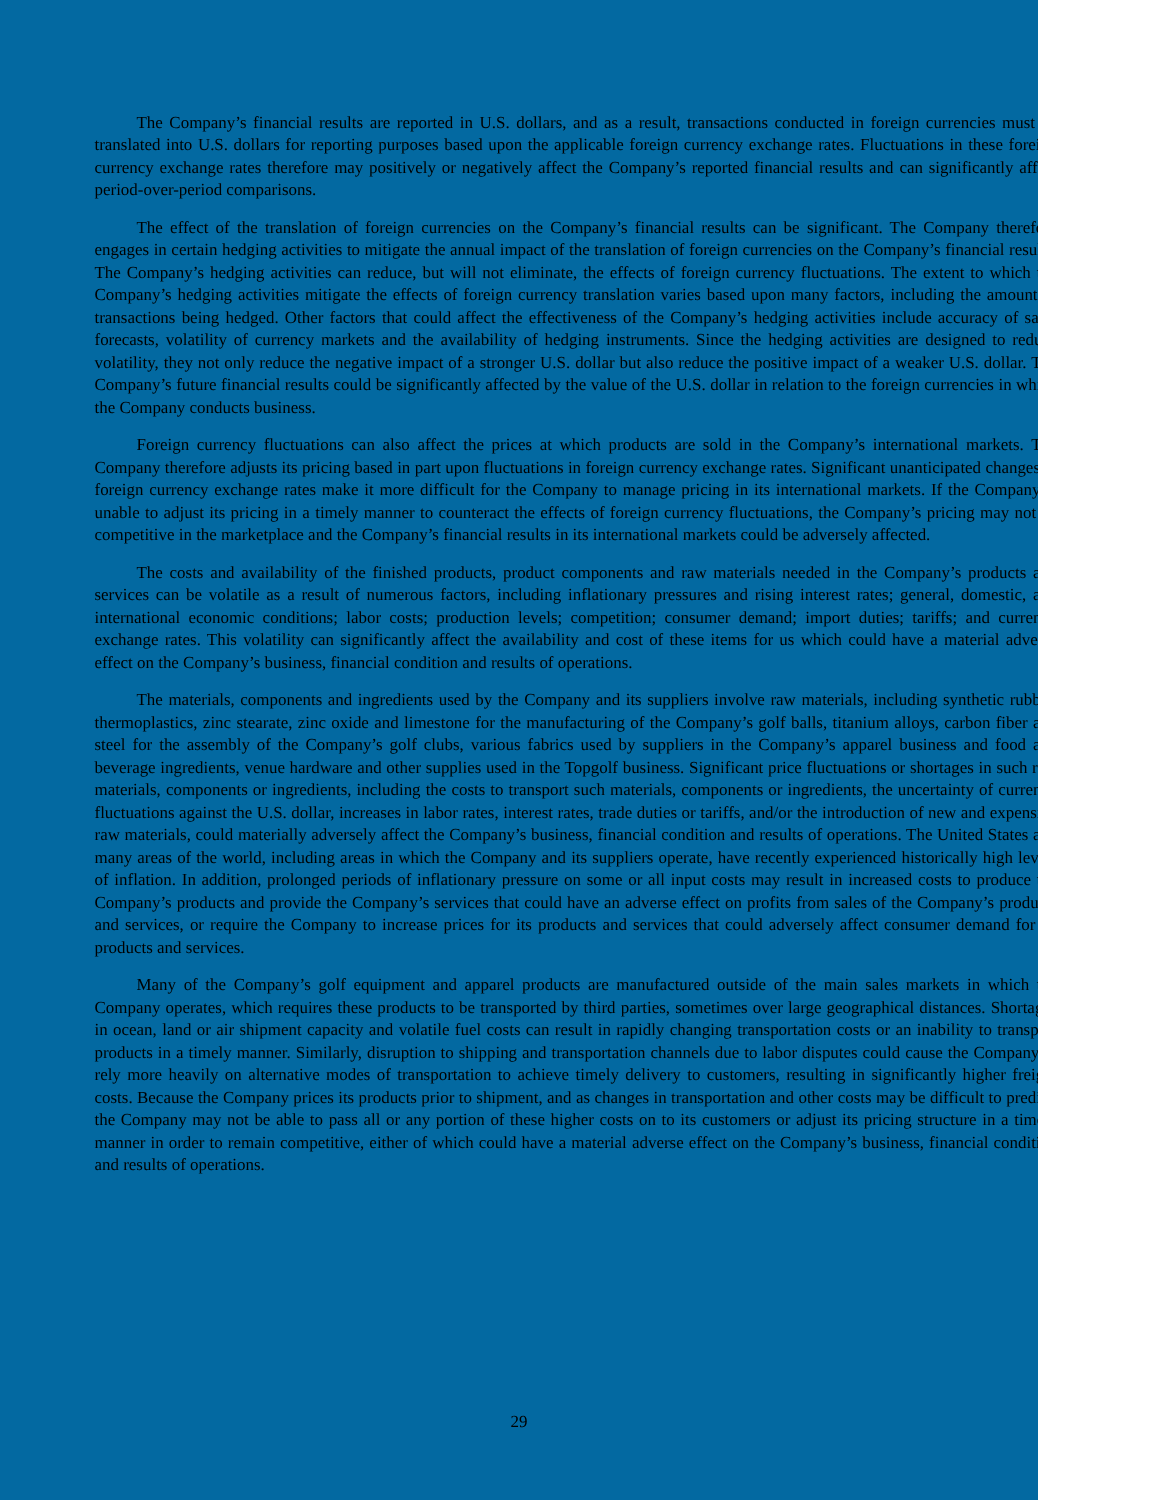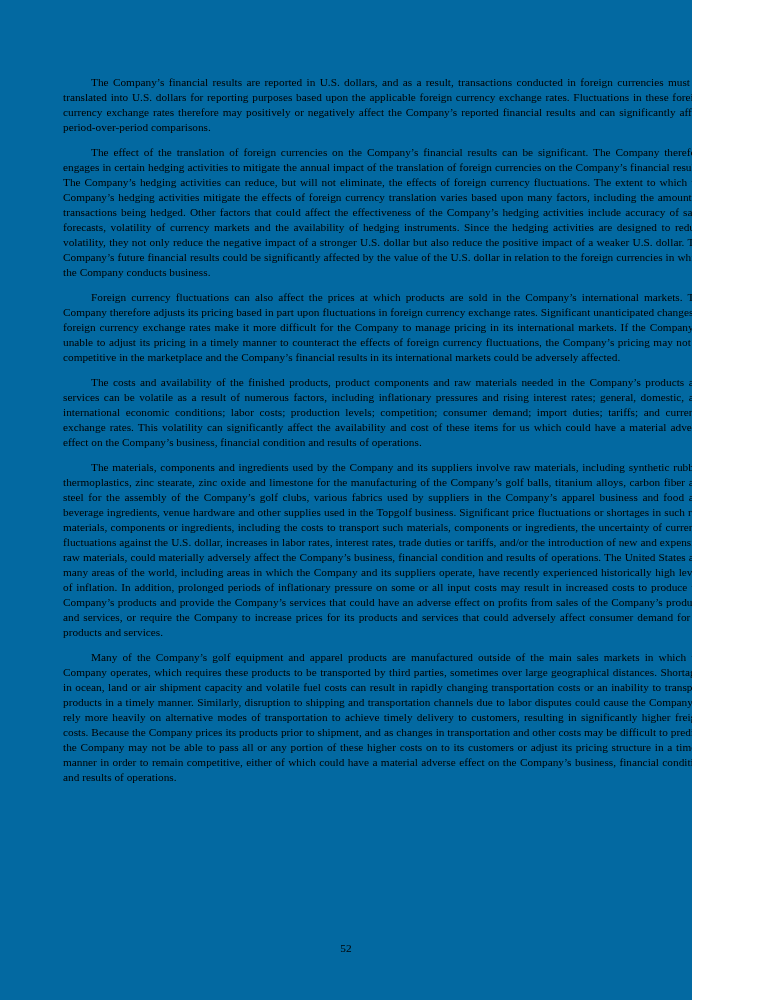--- a/index.html
+++ b/index.html
@@ -49,14 +49,14 @@
 
 <div class="page">
   <main class="content">
     <p class="para">The Company’s financial results are reported in U.S. dollars, and as a result, transactions conducted in foreign currencies must be translated into U.S. dollars for reporting purposes based upon the applicable foreign currency exchange rates. Fluctuations in these foreign currency exchange rates therefore may positively or negatively affect the Company’s reported financial results and can significantly affect period-over-period comparisons.</p>
     <p class="para">The effect of the translation of foreign currencies on the Company’s financial results can be significant. The Company therefore engages in certain hedging activities to mitigate the annual impact of the translation of foreign currencies on the Company’s financial results. The Company’s hedging activities can reduce, but will not eliminate, the effects of foreign currency fluctuations. The extent to which the Company’s hedging activities mitigate the effects of foreign currency translation varies based upon many factors, including the amount of transactions being hedged. Other factors that could affect the effectiveness of the Company’s hedging activities include accuracy of sales forecasts, volatility of currency markets and the availability of hedging instruments. Since the hedging activities are designed to reduce volatility, they not only reduce the negative impact of a stronger U.S. dollar but also reduce the positive impact of a weaker U.S. dollar. The Company’s future financial results could be significantly affected by the value of the U.S. dollar in relation to the foreign currencies in which the Company conducts business.</p>
     <p class="para">Foreign currency fluctuations can also affect the prices at which products are sold in the Company’s international markets. The Company therefore adjusts its pricing based in part upon fluctuations in foreign currency exchange rates. Significant unanticipated changes in foreign currency exchange rates make it more difficult for the Company to manage pricing in its international markets. If the Company is unable to adjust its pricing in a timely manner to counteract the effects of foreign currency fluctuations, the Company’s pricing may not be competitive in the marketplace and the Company’s financial results in its international markets could be adversely affected.</p>
     <p class="para">The costs and availability of the finished products, product components and raw materials needed in the Company’s products and services can be volatile as a result of numerous factors, including inflationary pressures and rising interest rates; general, domestic, and international economic conditions; labor costs; production levels; competition; consumer demand; import duties; tariffs; and currency exchange rates. This volatility can significantly affect the availability and cost of these items for us which could have a material adverse effect on the Company’s business, financial condition and results of operations.</p>
     <p class="para">The materials, components and ingredients used by the Company and its suppliers involve raw materials, including synthetic rubber, thermoplastics, zinc stearate, zinc oxide and limestone for the manufacturing of the Company’s golf balls, titanium alloys, carbon fiber and steel for the assembly of the Company’s golf clubs, various fabrics used by suppliers in the Company’s apparel business and food and beverage ingredients, venue hardware and other supplies used in the Topgolf business. Significant price fluctuations or shortages in such raw materials, components or ingredients, including the costs to transport such materials, components or ingredients, the uncertainty of currency fluctuations against the U.S. dollar, increases in labor rates, interest rates, trade duties or tariffs, and/or the introduction of new and expensive raw materials, could materially adversely affect the Company’s business, financial condition and results of operations. The United States and many areas of the world, including areas in which the Company and its suppliers operate, have recently experienced historically high levels of inflation. In addition, prolonged periods of inflationary pressure on some or all input costs may result in increased costs to produce the Company’s products and provide the Company’s services that could have an adverse effect on profits from sales of the Company’s products and services, or require the Company to increase prices for its products and services that could adversely affect consumer demand for its products and services.</p>
     <p class="para">Many of the Company’s golf equipment and apparel products are manufactured outside of the main sales markets in which the Company operates, which requires these products to be transported by third parties, sometimes over large geographical distances. Shortages in ocean, land or air shipment capacity and volatile fuel costs can result in rapidly changing transportation costs or an inability to transport products in a timely manner. Similarly, disruption to shipping and transportation channels due to labor disputes could cause the Company to rely more heavily on alternative modes of transportation to achieve timely delivery to customers, resulting in significantly higher freight costs. Because the Company prices its products prior to shipment, and as changes in transportation and other costs may be difficult to predict, the Company may not be able to pass all or any portion of these higher costs on to its customers or adjust its pricing structure in a timely manner in order to remain competitive, either of which could have a material adverse effect on the Company’s business, financial condition and results of operations.</p>
   </main>
-  <div class="page-number">52</div>
+  <div class="page-number">29</div>
 </div>
 
 </body></html>

